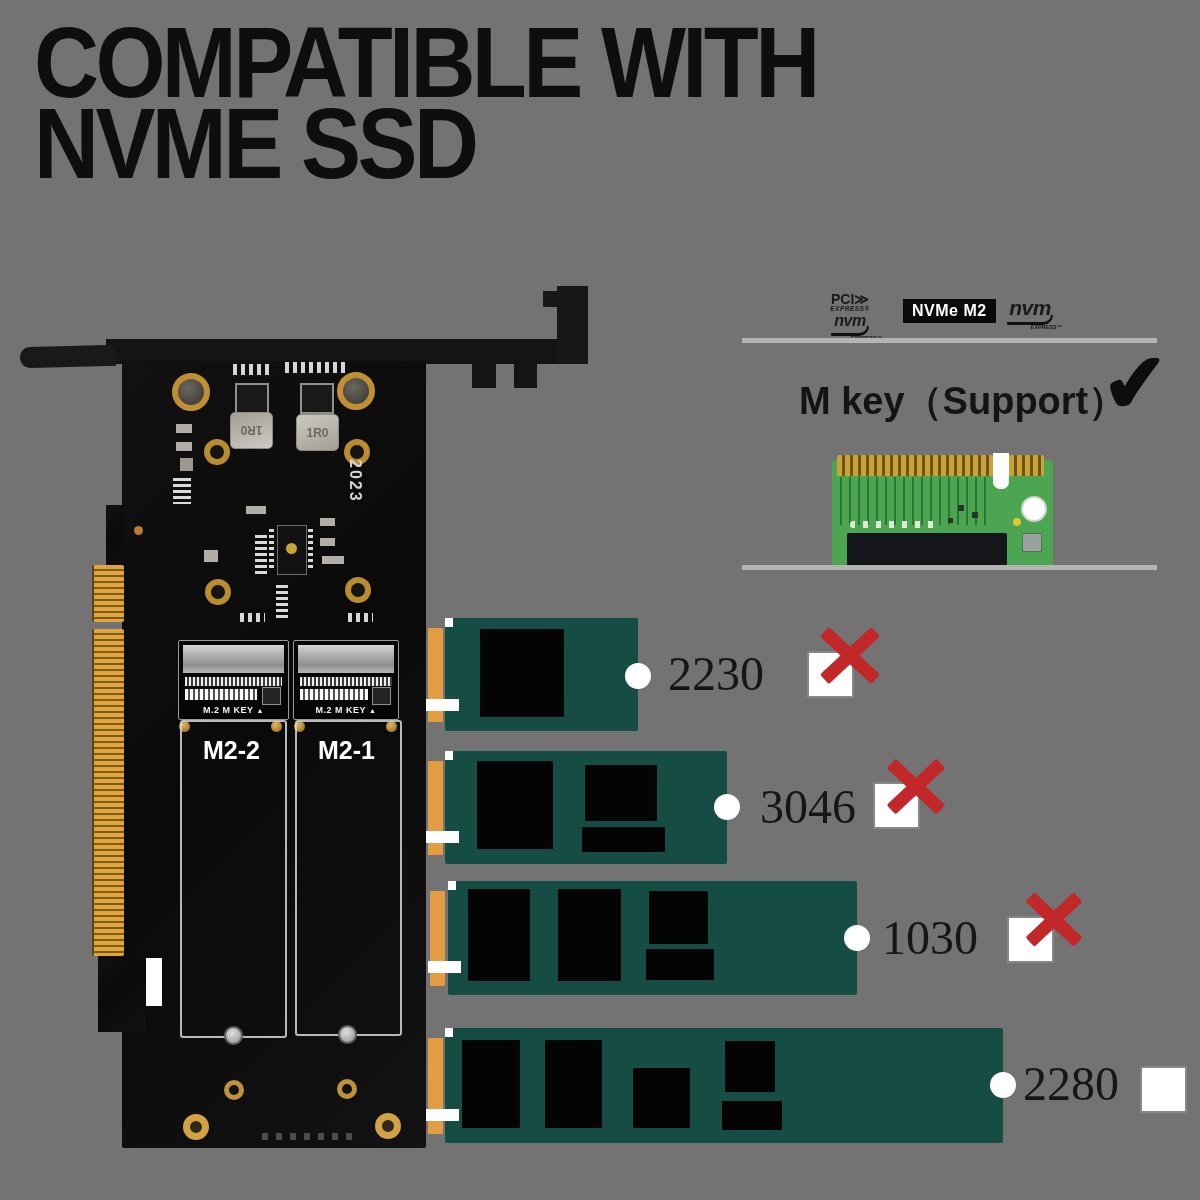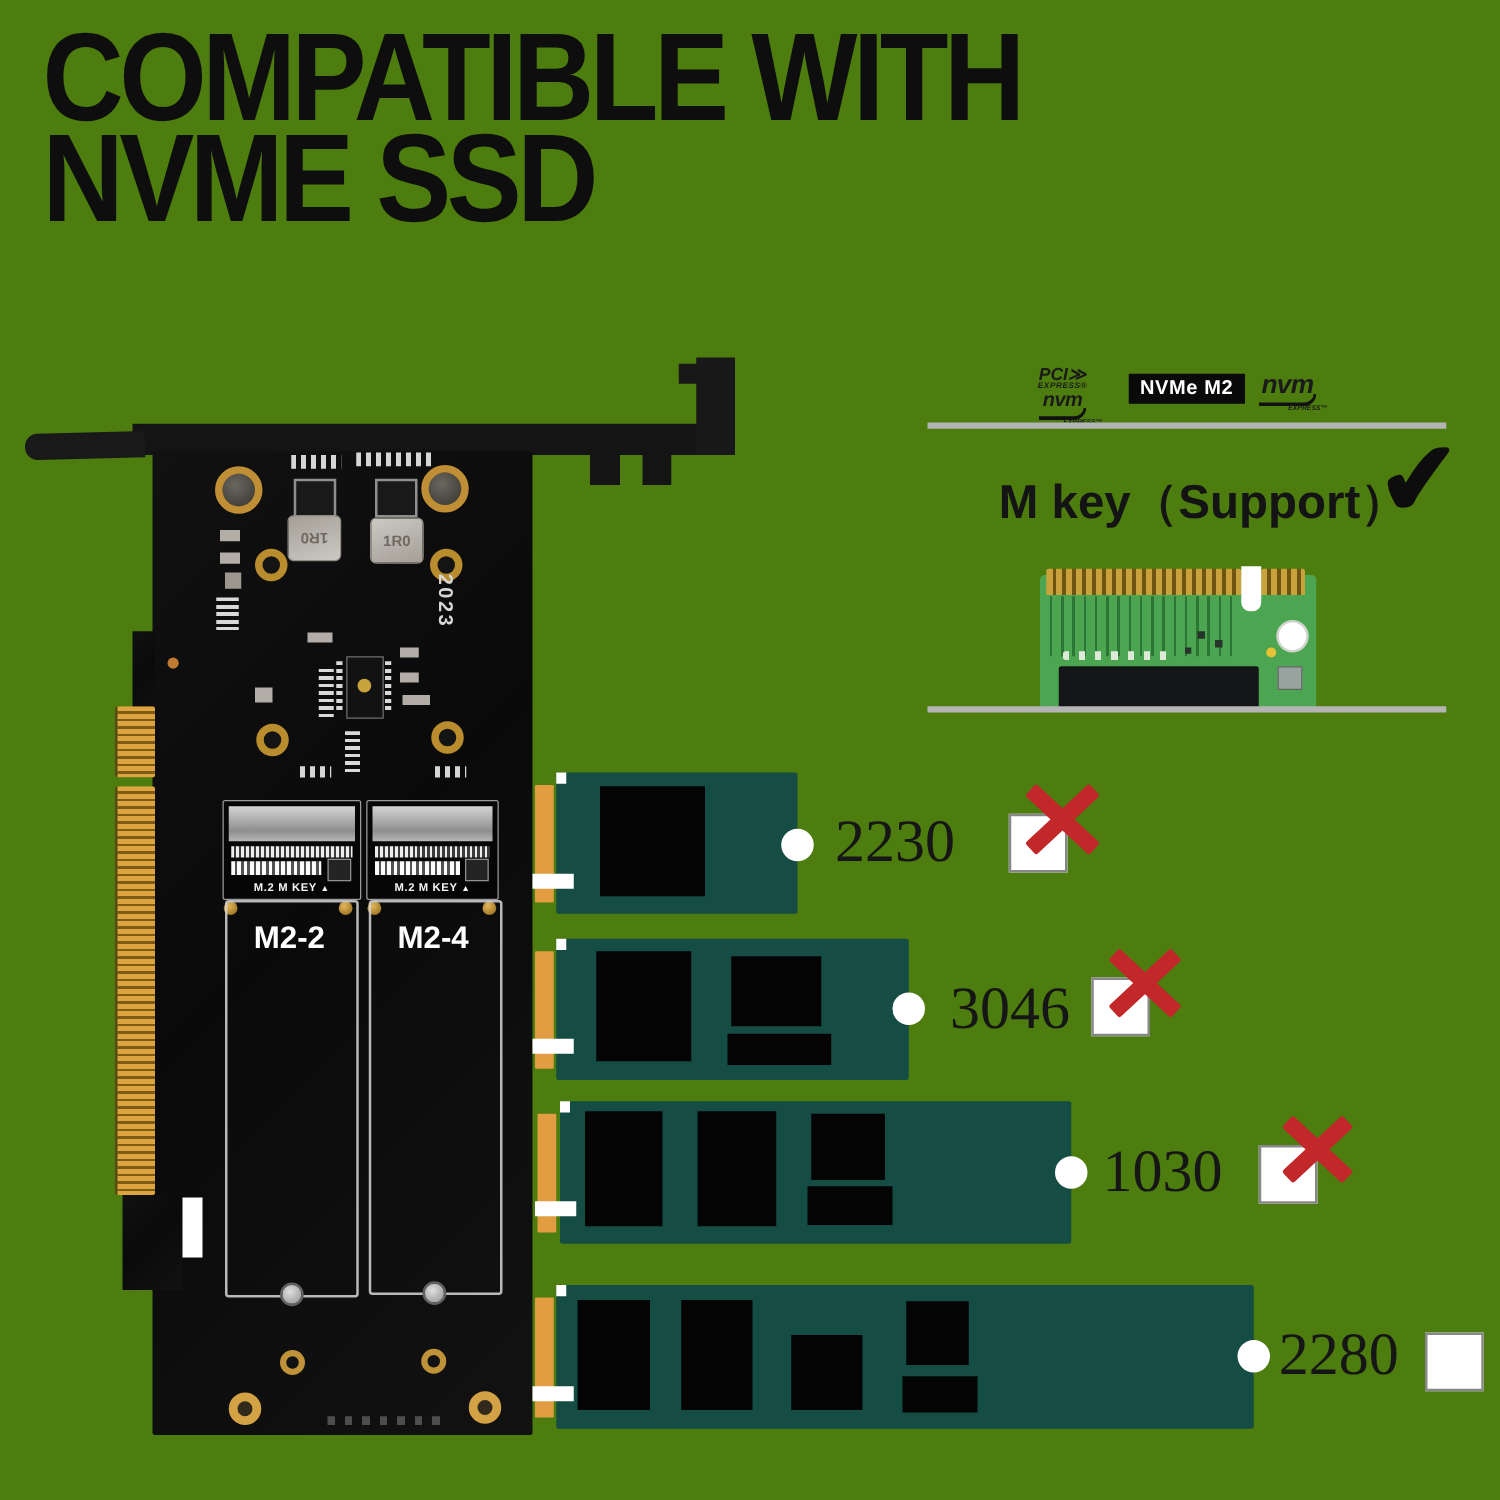--- a/index.html
+++ b/index.html
@@ -1,32 +1,32 @@
 <!DOCTYPE html>
 <html><head>
 <meta charset="utf-8">
 <style>
   html,body{margin:0;padding:0;background:#ffffff;}
-  #stage{position:relative;width:1200px;height:1200px;background:#4d7c0f;overflow:hidden;
+  #stage{position:relative;width:1200px;height:1200px;background:#737373;overflow:hidden;
          font-family:"Liberation Sans",sans-serif;}
   .abs{position:absolute;}
 
   
   #title{left:34px;top:22px;color:#0e0e0e;font-weight:800;font-size:100px;line-height:0.81;
          letter-spacing:-4px;transform:scaleX(0.9);transform-origin:left top;white-space:nowrap;}
 
   
   .panel-text{color:#141414;font-weight:700;}
   #size-line{left:815px;top:236px;font-size:36px;}
   #mkey-line{left:799px;top:376px;font-size:38px;white-space:nowrap;}
   .rule{background:#b4b4b4;height:5px;width:415px;left:742px;}
   #check{left:1102px;top:344px;font-size:80px;font-weight:700;color:#0d0d0d;transform:rotate(-4deg);line-height:1;}
 
   .logo-col{display:flex;flex-direction:column;align-items:center;color:#1a1a1a;line-height:1;}
-  .logo-pci-top{font-size:14px;font-weight:700;font-style:italic;letter-spacing:0;}
+  .logo-pci-top{font-size:14px;font-weight:700;letter-spacing:0;}
   .logo-pci-sub{font-size:6.5px;font-weight:700;font-style:italic;letter-spacing:.5px;}
   .logo-nvm{font-size:16px;font-weight:800;font-style:italic;letter-spacing:-.5px;}
   .logo-nvm-big{font-size:21px;font-weight:800;font-style:italic;letter-spacing:-.5px;}
   .logo-tail{font-size:5.5px;font-weight:700;font-style:italic;align-self:flex-end;}
   .swoosh{width:36px;height:7px;border-bottom:3px solid #111;border-right:2px solid #111;
           border-radius:0 0 22px 2px;margin-top:-3px;}
   #badge{left:903px;top:299px;background:#0a0a0a;color:#ffffff;font-size:16px;font-weight:700;
          padding:3px 9px;letter-spacing:.5px;}
 
   
@@ -187,21 +187,21 @@
   </div>
 
   <div class="abs goldscrew" style="left:179px;top:721px;width:11px;height:11px;"></div>
   <div class="abs goldscrew" style="left:271px;top:721px;width:11px;height:11px;"></div>
   <div class="abs goldscrew" style="left:294px;top:721px;width:11px;height:11px;"></div>
   <div class="abs goldscrew" style="left:386px;top:721px;width:11px;height:11px;"></div>
 
   <div class="abs bay" style="left:180px;top:720px;width:103px;height:314px;"></div>
   <div class="abs bay" style="left:295px;top:720px;width:103px;height:312px;"></div>
   <div class="abs baylabel" style="left:180px;top:736px;width:103px;">M2-2</div>
-  <div class="abs baylabel" style="left:295px;top:736px;width:103px;">M2-4</div>
+  <div class="abs baylabel" style="left:295px;top:736px;width:103px;">M2-1</div>
   <div class="abs bayscrew" style="left:224px;top:1026px;width:15px;height:15px;"></div>
   <div class="abs bayscrew" style="left:338px;top:1025px;width:15px;height:15px;"></div>
 
   <div class="abs standoff" style="left:224px;top:1080px;width:10px;height:10px;"></div>
   <div class="abs standoff" style="left:337px;top:1079px;width:10px;height:10px;"></div>
   <div class="abs bigring" style="left:183px;top:1114px;width:12px;height:12px;"></div>
   <div class="abs bigring" style="left:375px;top:1113px;width:12px;height:12px;"></div>
   <div class="abs" style="left:262px;top:1133px;width:92px;height:7px;background:repeating-linear-gradient(90deg,rgba(190,190,190,.35) 0 6px,rgba(0,0,0,0) 6px 14px);"></div>
 
   <div class="abs gold-strip" style="left:428px;top:628px;width:15px;height:94px;"></div>

